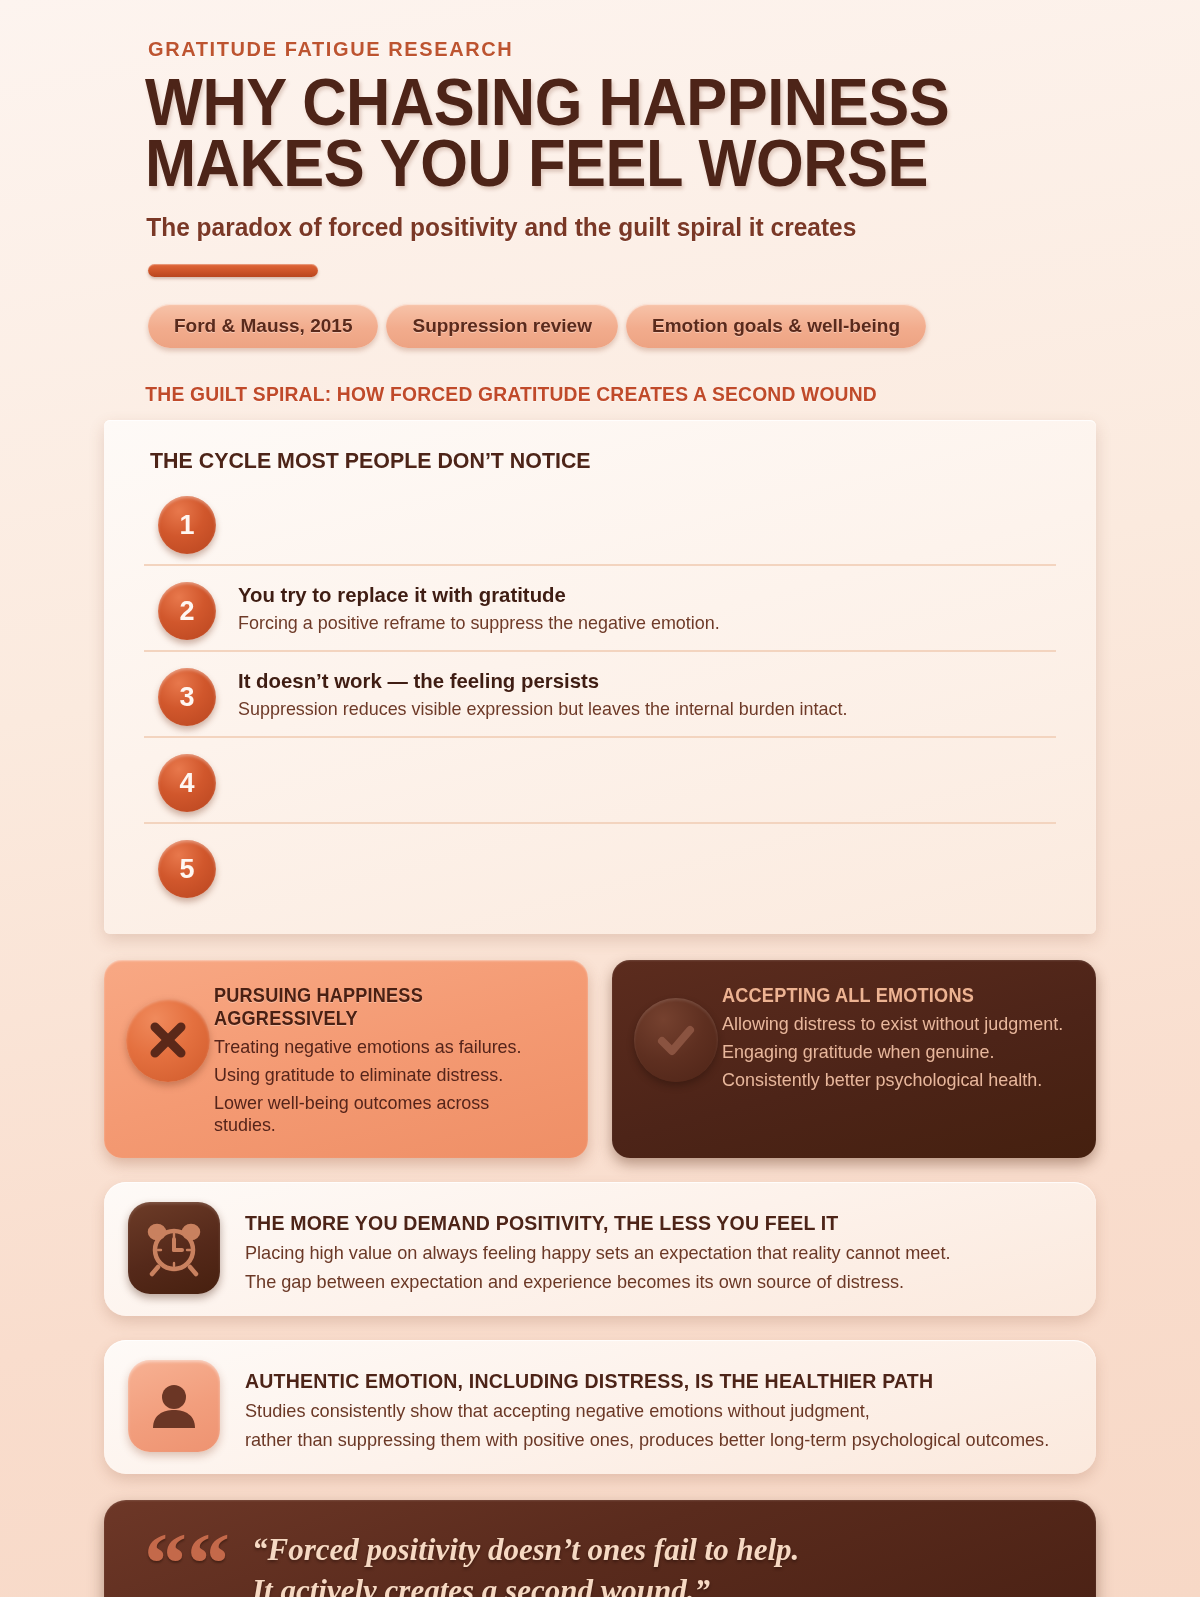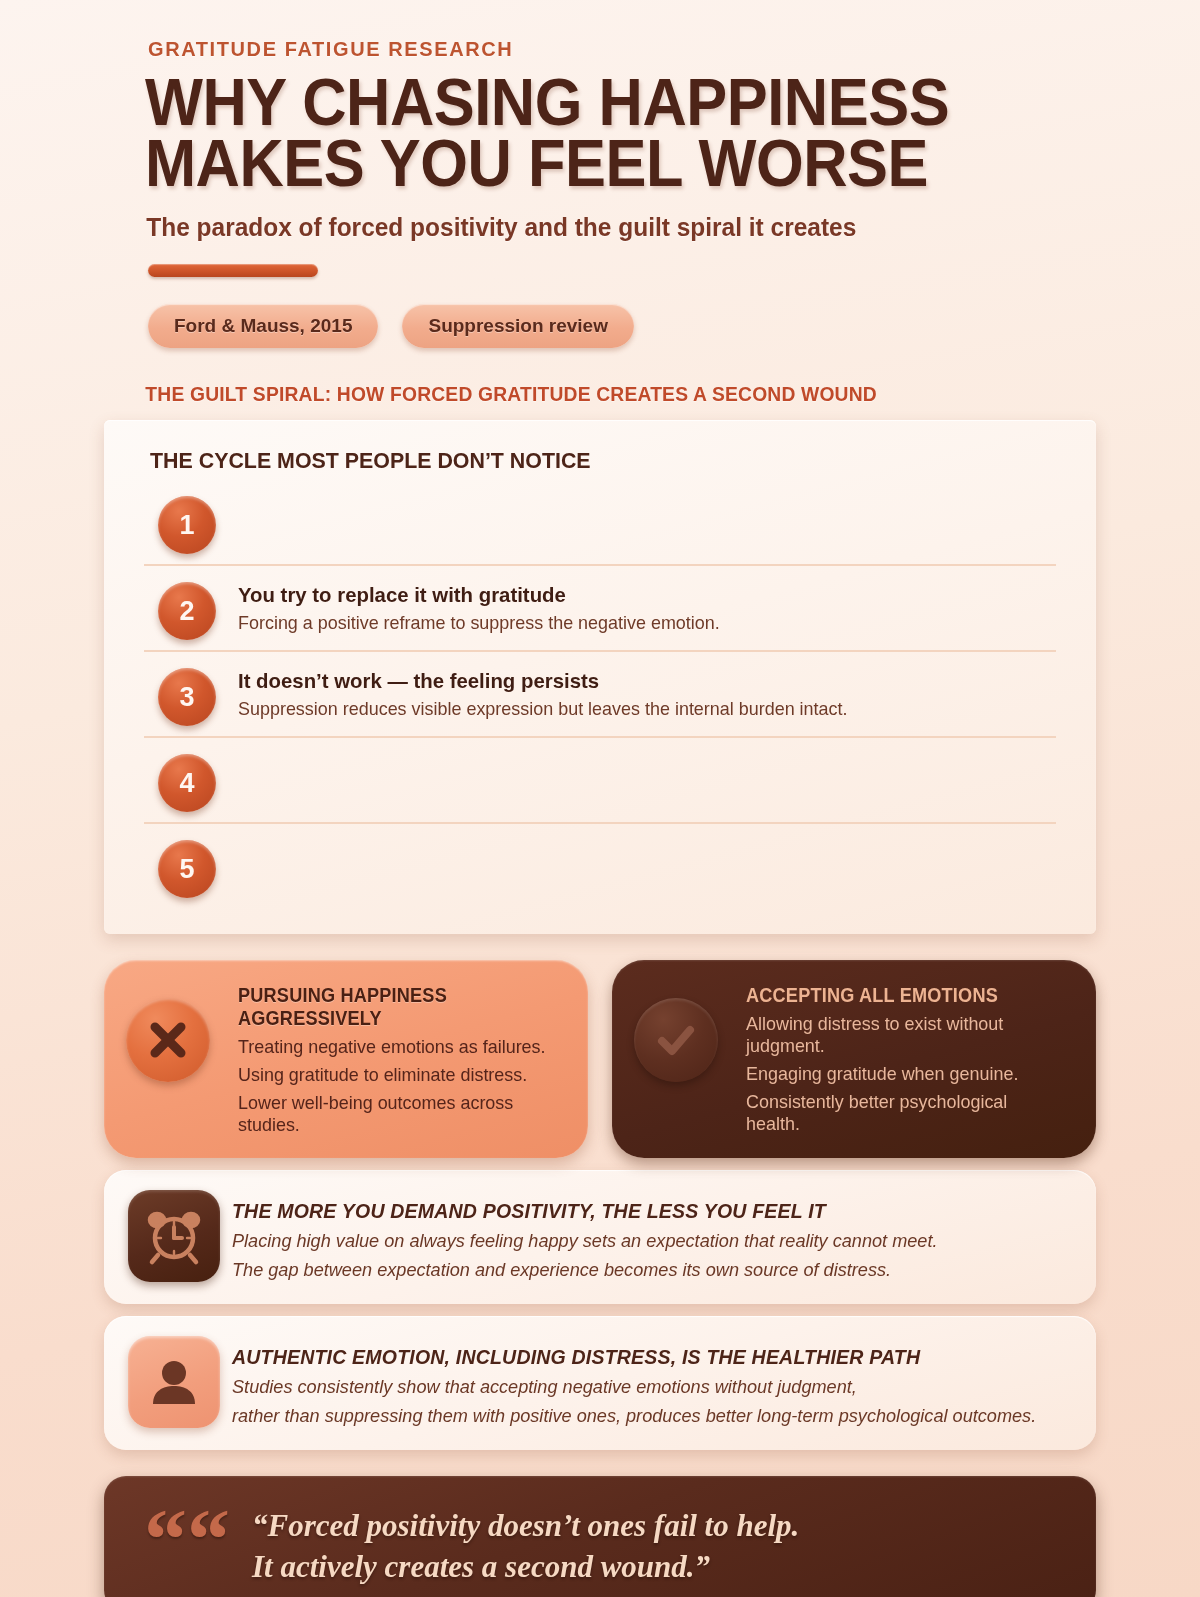--- a/index.html
+++ b/index.html
@@ -50,21 +50,21 @@
   }
   .rule {
     margin-left: 44px;
     margin-top: 22px;
     width: 170px; height: 13px; border-radius: 7px;
     background: linear-gradient(180deg,#e0673a 0%, #cb5227 60%, #b9461f 100%);
     box-shadow: 0 2px 3px rgba(120,60,35,.3), inset 0 1px 1px rgba(255,255,255,.35);
   }
 
   
-  .pills { display: flex; gap: 24px; margin-top: 27px; padding-left: 44px; }
+  .pills { display: flex; gap: 8px; margin-top: 27px; padding-left: 44px; }
   .pill {
     background: linear-gradient(180deg,#f7c3a9 0%, #f2ac8d 55%, #eda383 100%);
     border-radius: 22px;
     padding: 11px 26px;
     font-size: 19px;
     font-weight: bold;
     color: #5a2a1c;
     text-align: center;
     box-shadow: 0 3px 5px rgba(150,80,50,.28), inset 0 1px 1px rgba(255,255,255,.55);
     text-shadow: 0 1px 0 rgba(255,255,255,.35);
@@ -115,22 +115,22 @@
     transform: scaleX(0.97); transform-origin: left center;
   }
   .step-sub {
     font-size: 18.5px; color: #6e3a28; margin-top: 5px;
     transform: scaleX(0.97); transform-origin: left center;
   }
 
   
   .compare { display: flex; gap: 24px; margin-top: 26px; }
   .cmp {
-    flex: 1 1 0; border-radius: 32px; padding: 20px 22px 22px 22px;
-    display: flex; align-items: flex-start; gap: 28px; min-height: 142px;
+    flex: 1 1 0; border-radius: 18px; padding: 20px 22px 22px 22px;
+    display: flex; align-items: flex-start; gap: 4px; min-height: 142px;
   }
   .cmp-bad {
     background: linear-gradient(165deg,#f8a884 0%, #f49a73 50%, #ef8f66 100%);
     box-shadow: 0 6px 14px rgba(150,80,50,.3), inset 0 1px 2px rgba(255,255,255,.45);
   }
   .cmp-good {
     background: linear-gradient(165deg,#5c2c1e 0%, #4d2418 55%, #45200f 100%);
     box-shadow: 0 6px 14px rgba(90,45,25,.42), inset 0 1px 2px rgba(255,255,255,.12);
   }
   .cmp-icon {
@@ -154,26 +154,25 @@
   }
   .cmp-bad .cmp-title { color: #4a2013; text-shadow: 0 1px 0 rgba(255,255,255,.3); }
   .cmp-good .cmp-title { color: #edb392; }
   .cmp-line { font-size: 18.5px; margin-top: 6px; transform: scaleX(0.97); transform-origin: left center; }
   .cmp-bad .cmp-line { color: #55241a; }
   .cmp-good .cmp-line { color: #e8b79c; }
   .cmp-text .cmp-line:first-of-type { margin-top: 11px; }
 
   
   .insight {
-    margin-top: 12px; border-radius: 22px;
+    margin-top: 24px; border-radius: 22px;
     background: linear-gradient(165deg,#fefaf7 0%, #fdf2eb 50%, #fbe9dd 100%);
     box-shadow: 0 6px 14px rgba(140,80,55,.2), inset 0 1px 1px rgba(255,255,255,.9);
-    display: flex; align-items: flex-start; gap: 12px;
+    display: flex; align-items: flex-start; gap: 25px;
     padding: 20px 26px 22px 24px;
-    font-style: italic;
   }
   .ins-icon {
     flex: 0 0 auto; width: 92px; height: 92px; border-radius: 22px;
     display: flex; align-items: center; justify-content: center;
   }
   .ins-icon-clock {
     background: linear-gradient(160deg,#6d3c28 0%, #55291a 55%, #47200f 100%);
     box-shadow: 0 4px 8px rgba(80,40,22,.4), inset 0 2px 3px rgba(255,255,255,.14);
   }
   .ins-icon-person {
@@ -219,20 +218,21 @@
       <span class="l1">WHY CHASING HAPPINESS</span>
       <span class="l2">MAKES YOU FEEL WORSE</span>
     </h1>
     <div class="subtitle">The paradox of forced positivity and the guilt spiral it creates</div>
     <div class="rule"></div>
   </div>
 
   <div class="pills">
     <div class="pill">Ford &amp; Mauss, 2015</div>
     <div class="pill">Suppression review</div>
+    <div class="pill">Emotion goals &amp; well-being</div>
   </div>
 
   <div class="section-head">THE GUILT SPIRAL: HOW FORCED GRATITUDE CREATES A SECOND WOUND</div>
 
   <div class="cycle-card">
     <div class="cycle-title">THE CYCLE MOST PEOPLE DON’T NOTICE</div>
 
     <div class="step">
       <div class="badge">1</div>
     </div>

